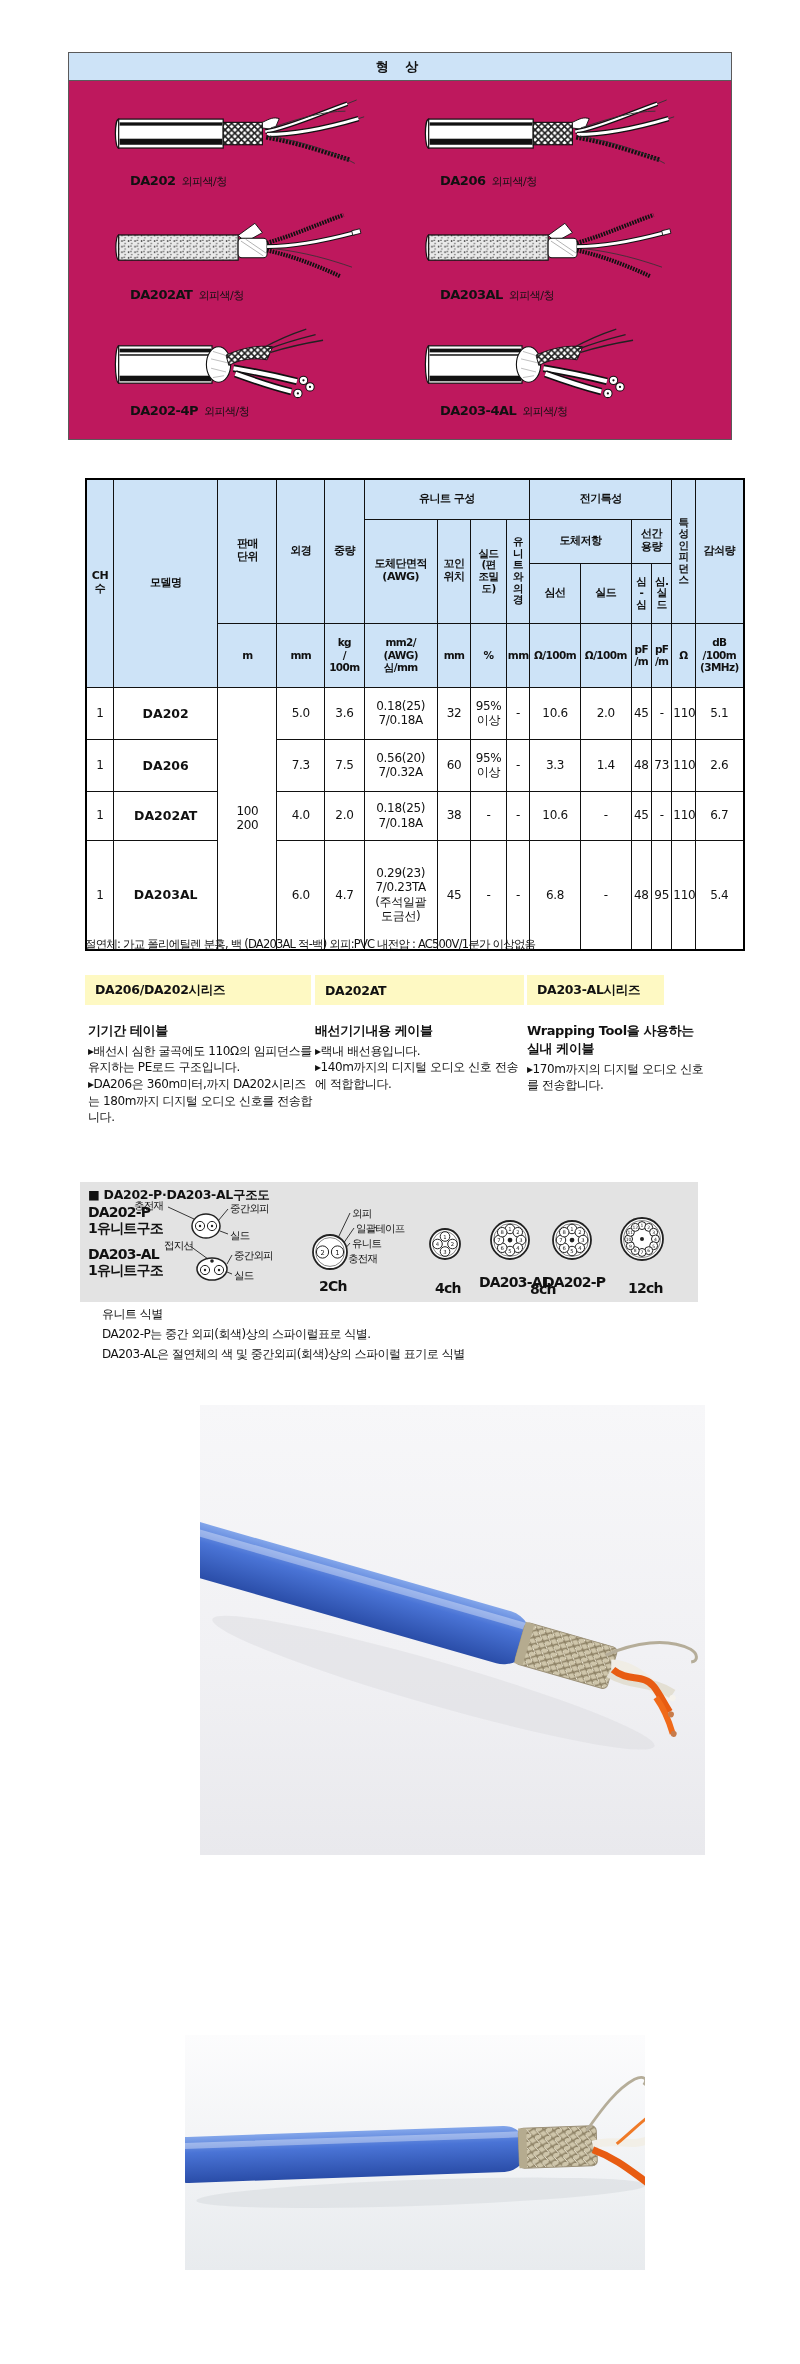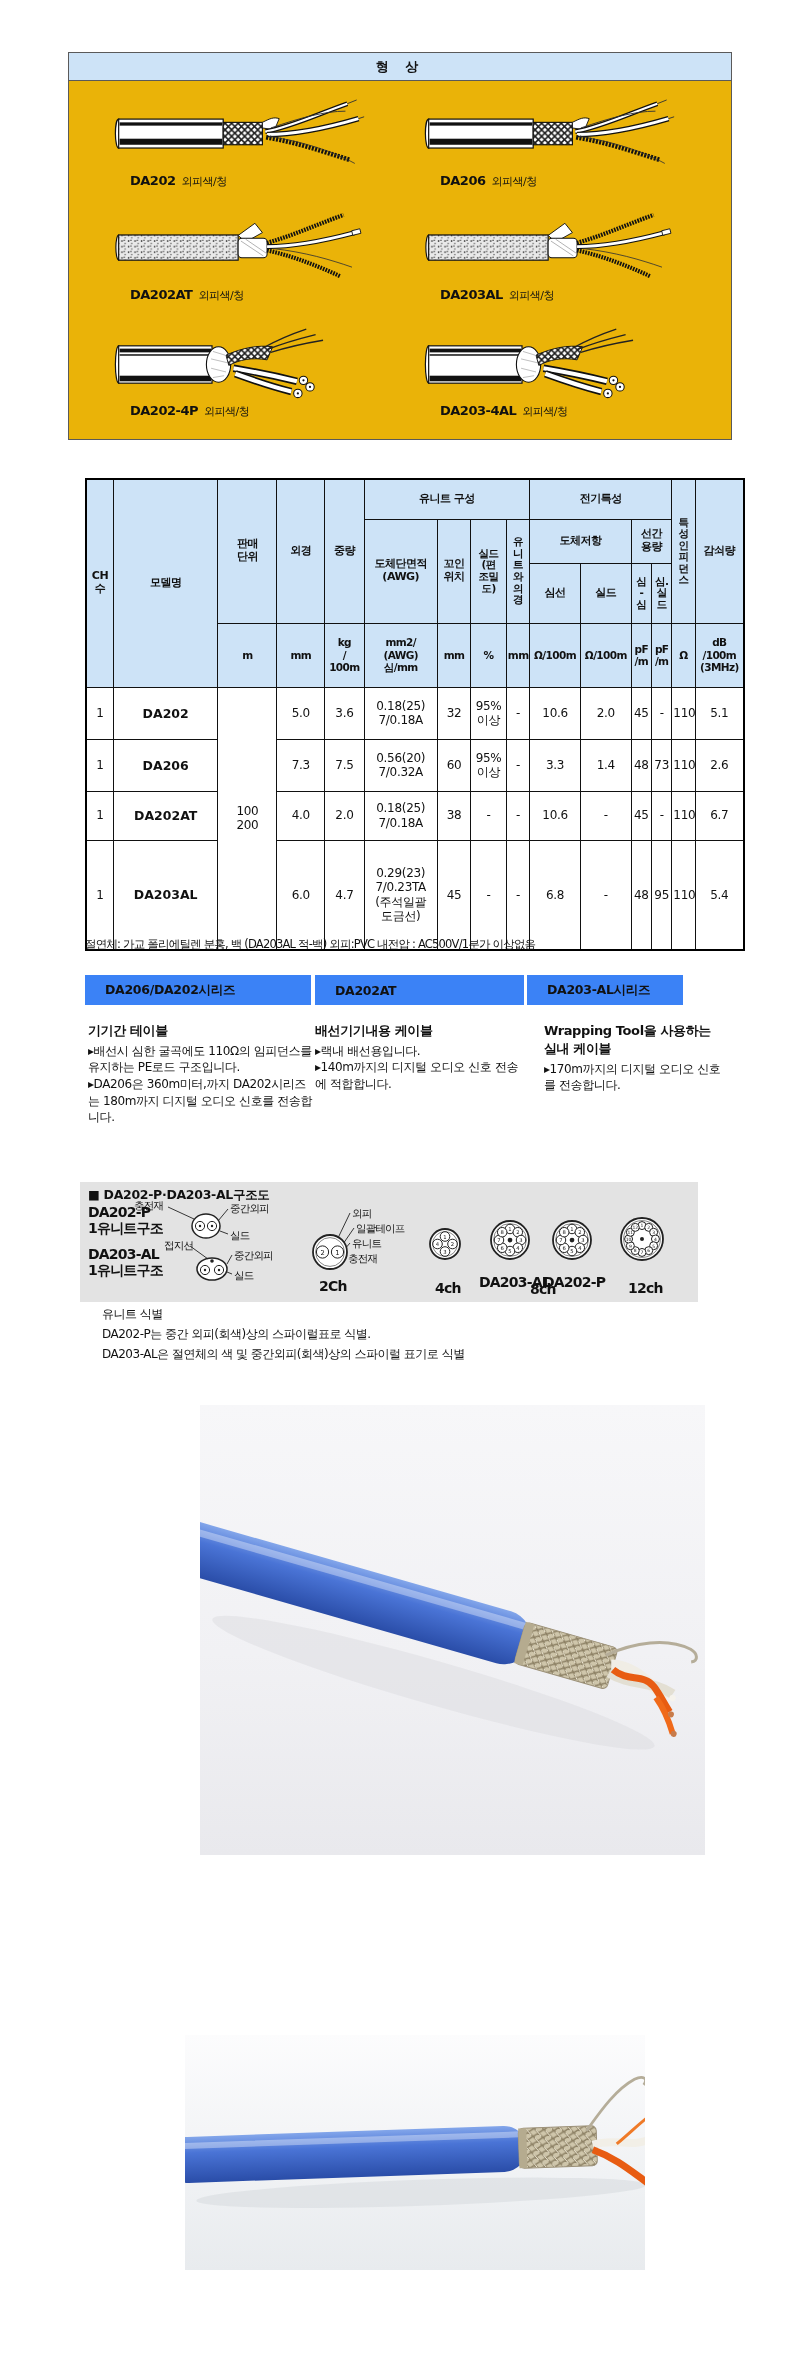--- a/index.html
+++ b/index.html
@@ -1,21 +1,21 @@
 <!DOCTYPE html>
 <html><head>
 <meta charset="utf-8">
 <style>
 *{margin:0;padding:0;box-sizing:border-box}
 html,body{background:#fff}
 body{width:800px;height:2364px;position:relative;font-family:"DejaVu Sans","Liberation Sans",sans-serif;color:#111;overflow:hidden}
 .pre{white-space:pre-line}
 
 
-.shape-box{position:absolute;left:68px;top:52px;width:664px;height:388px;border:1px solid #5a5a5a;background:#eab308}
+.shape-box{position:absolute;left:68px;top:52px;width:664px;height:388px;border:1px solid #5a5a5a;background:#be185d}
 .shape-head{height:28px;background:#cde3f7;border-bottom:1px solid #5a5a5a;display:flex;align-items:center;justify-content:center;font-weight:bold;font-size:13px;letter-spacing:6px}
 .shape-body{position:relative;height:360px}
 .fig{position:absolute}
 .fig svg{display:block}
 .fig-label{font-size:11px;margin-top:1px;margin-left:16px;letter-spacing:-0.5px}
 .fig-label b{font-size:13px;margin-right:6px}
 
 
 table.spec{position:absolute;left:85px;top:478px;width:660px;border-collapse:collapse;table-layout:fixed;border:2px solid #000;background:#fff}
 .spec th,.spec td{border:1px solid #111;text-align:center;vertical-align:middle;padding:0 1px;overflow:hidden}
@@ -28,21 +28,21 @@
 tr.hr2 th{height:44px}
 tr.hr3 th{height:60px}
 tr.hr4 th{height:64px}
 tr.dr1 td{height:52px}
 tr.dr2 td{height:52px}
 tr.dr3 td{height:49px}
 tr.dr4 td{height:110px}
 .footnote{position:absolute;left:85px;top:937px;width:672px;font-size:11.5px;letter-spacing:-0.8px;white-space:nowrap}
 
 
-.sbar{position:absolute;top:975px;height:30px;background:#3b82f6;display:flex;align-items:center;padding-left:20px;font-weight:bold;font-size:12.5px;letter-spacing:-0.3px}
+.sbar{position:absolute;top:975px;height:30px;background:#fef9c3;display:flex;align-items:center;padding-left:10px;font-weight:bold;font-size:12.5px;letter-spacing:-0.3px}
 .scol{position:absolute;top:1022px;font-size:12px;line-height:1.38;letter-spacing:-0.4px}
 .scol .stitle{font-size:13px;font-weight:bold;margin-bottom:3px;white-space:pre-line}
 .scol .sbody{white-space:pre-line}
 
 
 .gray-box{position:absolute;left:80px;top:1182px;width:618px;height:120px;background:#e3e3e3}
 .gb-title{position:absolute;left:8px;top:5px;font-size:12.5px;font-weight:bold;letter-spacing:-0.3px}
 .gb-svg{position:absolute;left:0;top:0}
 .gb-label{position:absolute;font-size:10.5px;line-height:1.15;letter-spacing:-0.8px;white-space:pre-line}
 .gb-label.b{font-weight:bold;font-size:14px}
@@ -350,33 +350,33 @@
     <td>110</td>
     <td>5.4</td>
   </tr>
 </tbody>
   </table>
 
 <div class="footnote">절연체: 가교 폴리에틸렌 분홍, 백 (DA203AL 적-백) 외피:PVC 내전압 : AC500V/1분가 이상없음</div>
 
 <div class="sbar" style="left:85px;width:226px">DA206/DA202시리즈</div>
 <div class="sbar" style="left:315px;width:209px">DA202AT</div>
-<div class="sbar" style="left:527px;width:156px">DA203-AL시리즈</div>
+<div class="sbar" style="left:527px;width:137px">DA203-AL시리즈</div>
 
 <div class="scol" style="left:88px;width:226px">
   <div class="stitle">기기간 테이블</div>
   <div class="sbody">▸배선시 심한 굴곡에도 110Ω의 임피던스를 유지하는 PE로드 구조입니다.
 ▸DA206은 360m미터,까지 DA202시리즈는 180m까지 디지털 오디오 신호를 전송합니다.</div>
 </div>
 <div class="scol" style="left:315px;width:207px">
   <div class="stitle">배선기기내용 케이블</div>
   <div class="sbody">▸랙내 배선용입니다.
 ▸140m까지의 디지털 오디오 신호 전송에 적합합니다.</div>
 </div>
-<div class="scol" style="left:544px;width:180px">
+<div class="scol" style="left:527px;width:180px">
   <div class="stitle">Wrapping Tool을 사용하는
 실내 케이블</div>
   <div class="sbody">▸170m까지의 디지털 오디오 신호를 전송합니다.</div>
 </div>
 
 <div class="gray-box">
   <div class="gb-title">■ DA202-P·DA203-AL구조도</div>
   <svg class="gb-svg" width="618" height="120" viewBox="0 0 618 120">
 
     <ellipse cx="126" cy="44" rx="14" ry="12" fill="#fff" stroke="#222" stroke-width="1.5"></ellipse>

